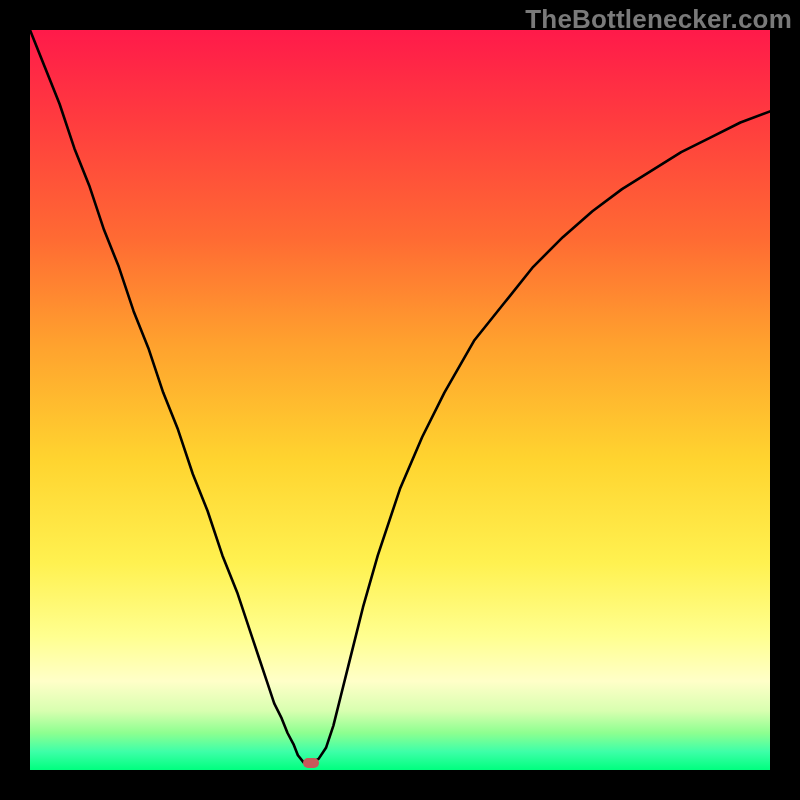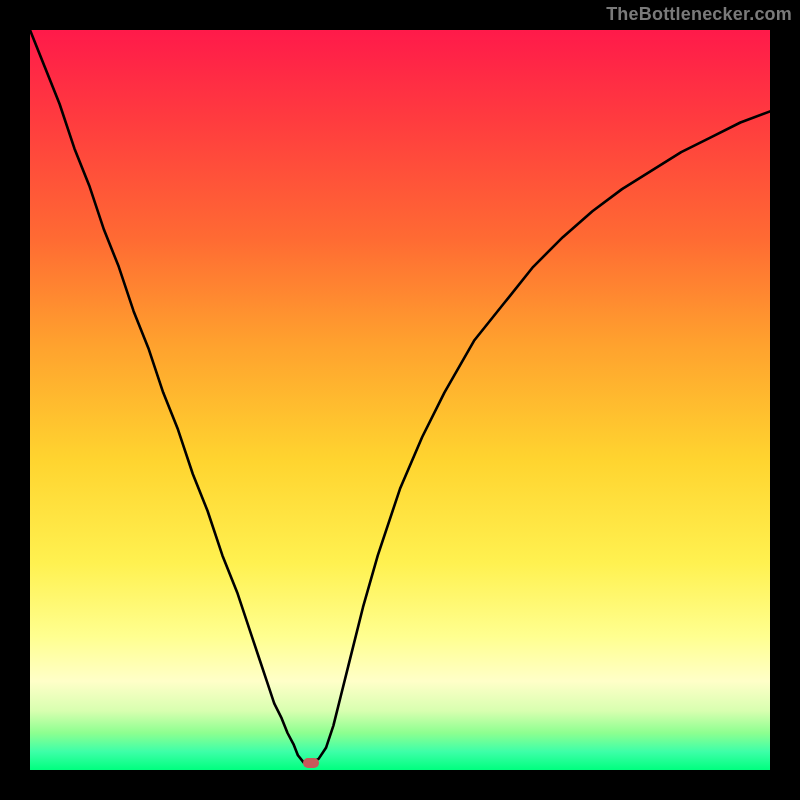--- a/index.html
+++ b/index.html
@@ -55,21 +55,21 @@
     width: 16px;
     height: 10px;
     border-radius: 5px;
     background: #c65a5a;
     transform: translate(-50%, -50%);
   }
   .watermark {
     position: absolute;
     top: 4px;
     right: 8px;
-    font-size: 18px;
+    font-size: 26px;
     font-weight: 600;
     color: #7a7a7a;
     letter-spacing: 0.2px;
     user-select: none;
   }
 </style>
 </head>
 <body>
 
 <div class="frame">

